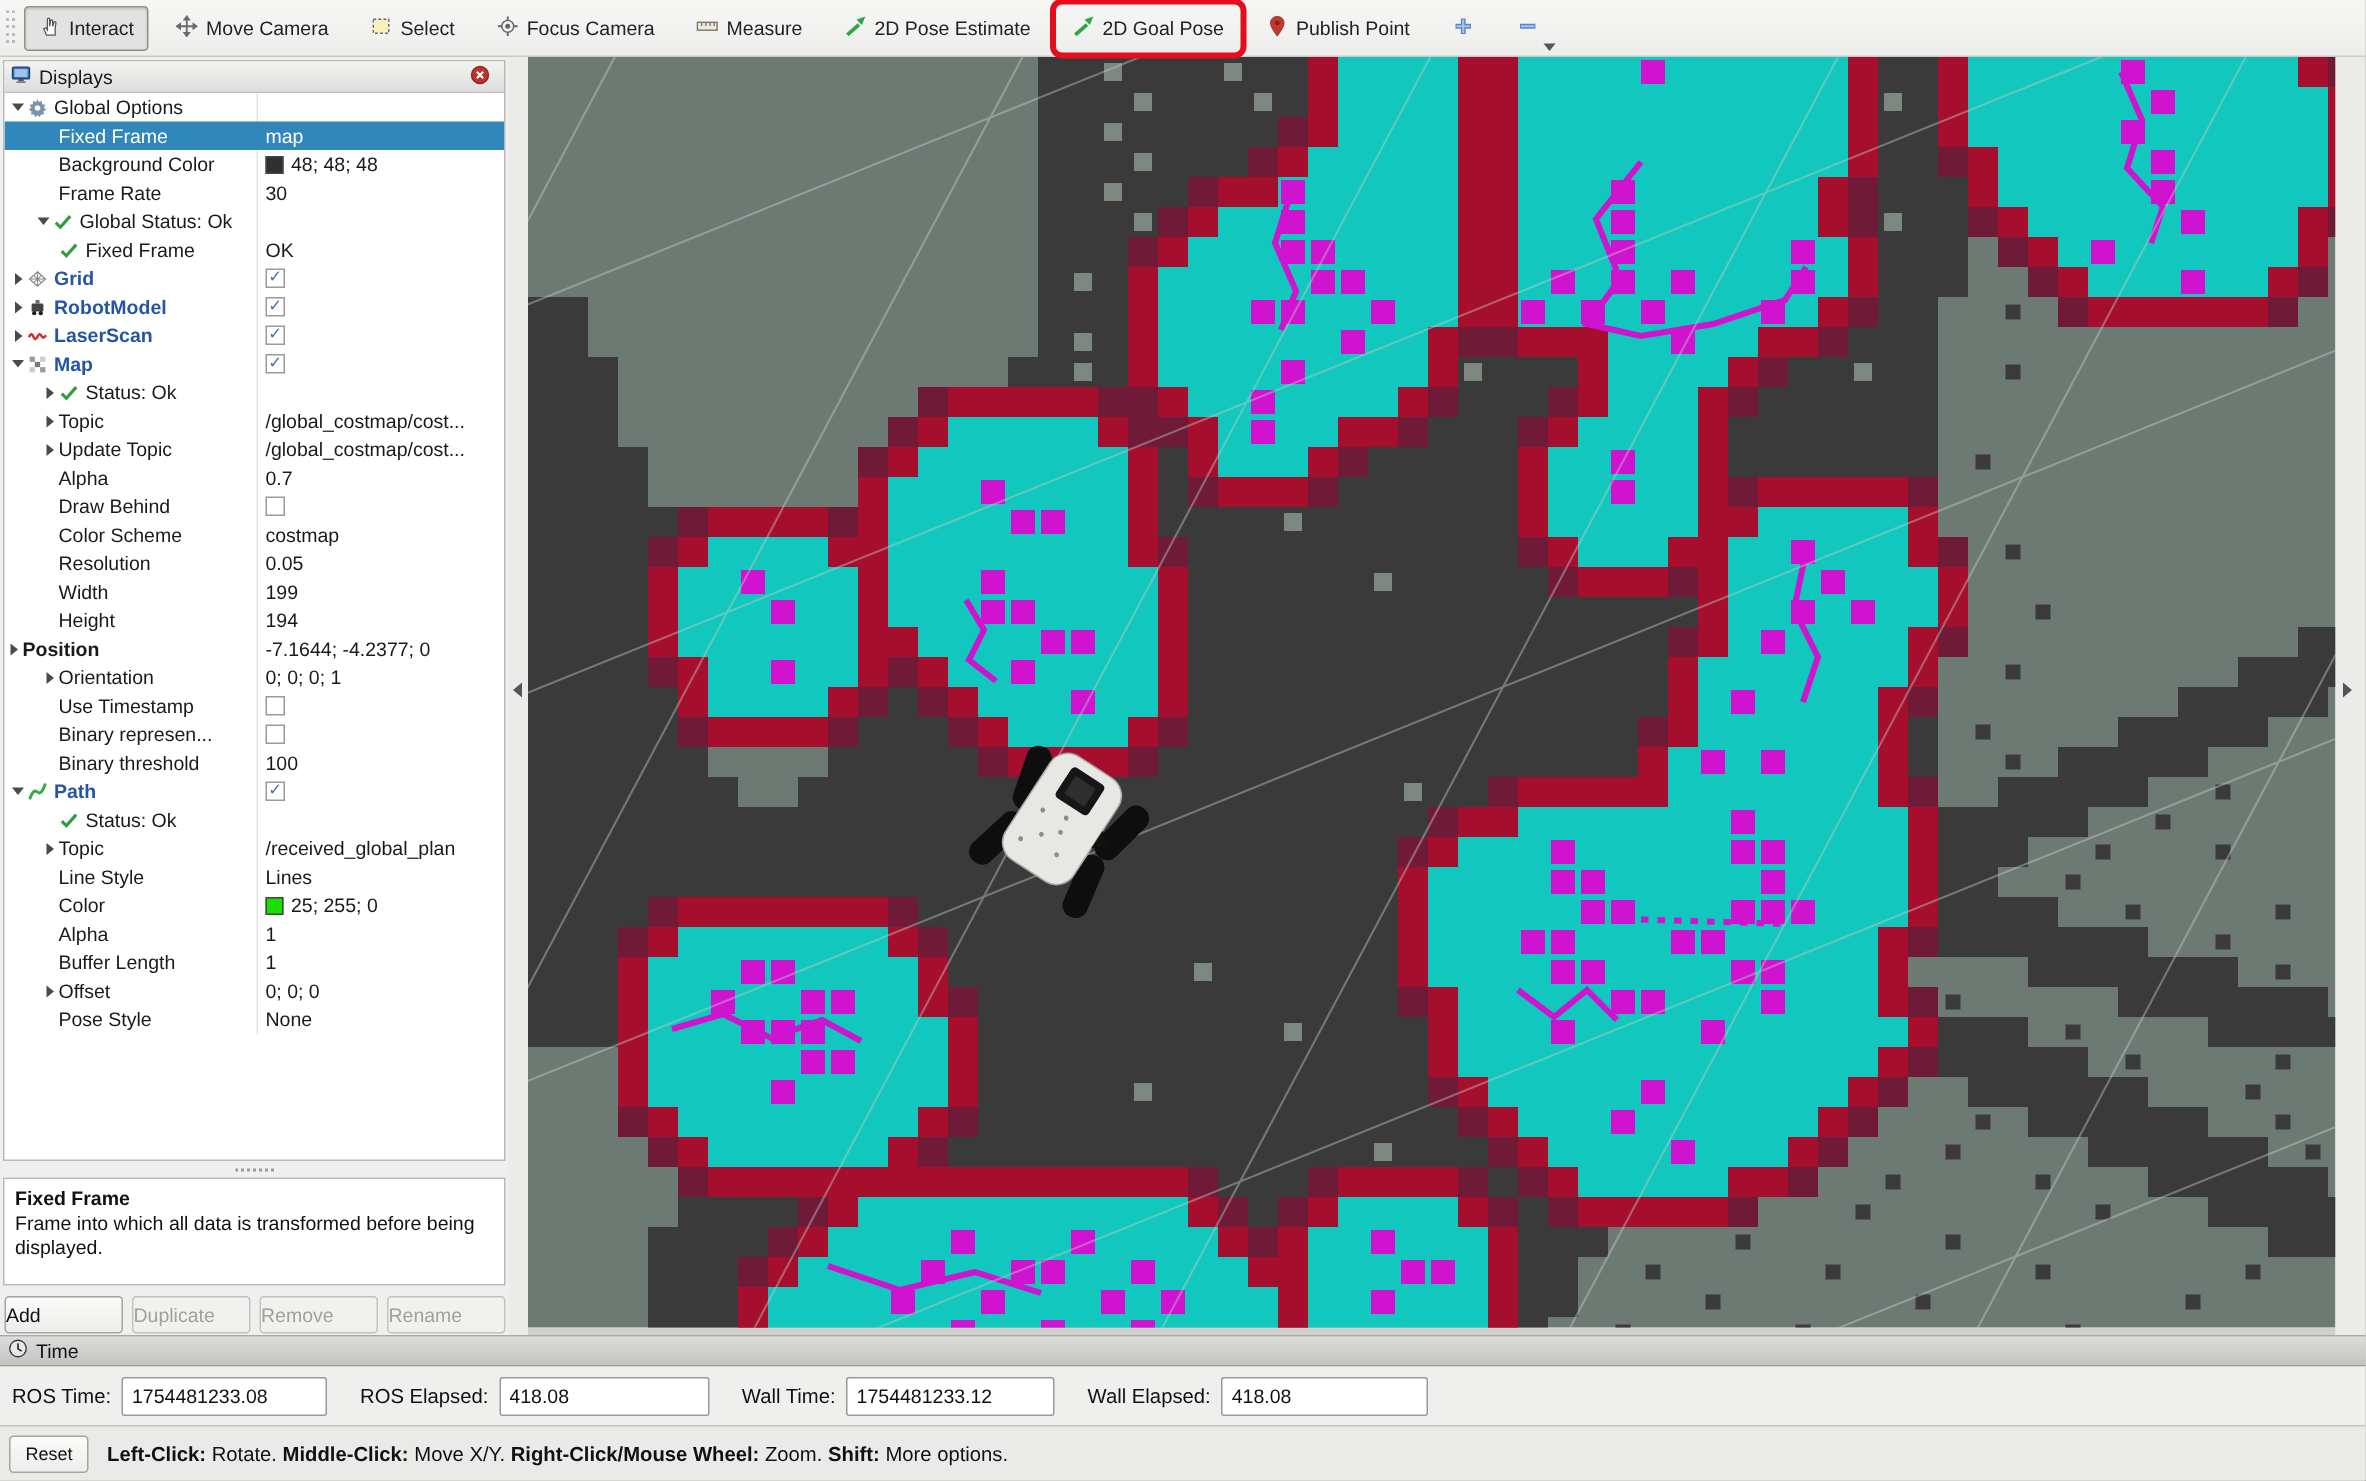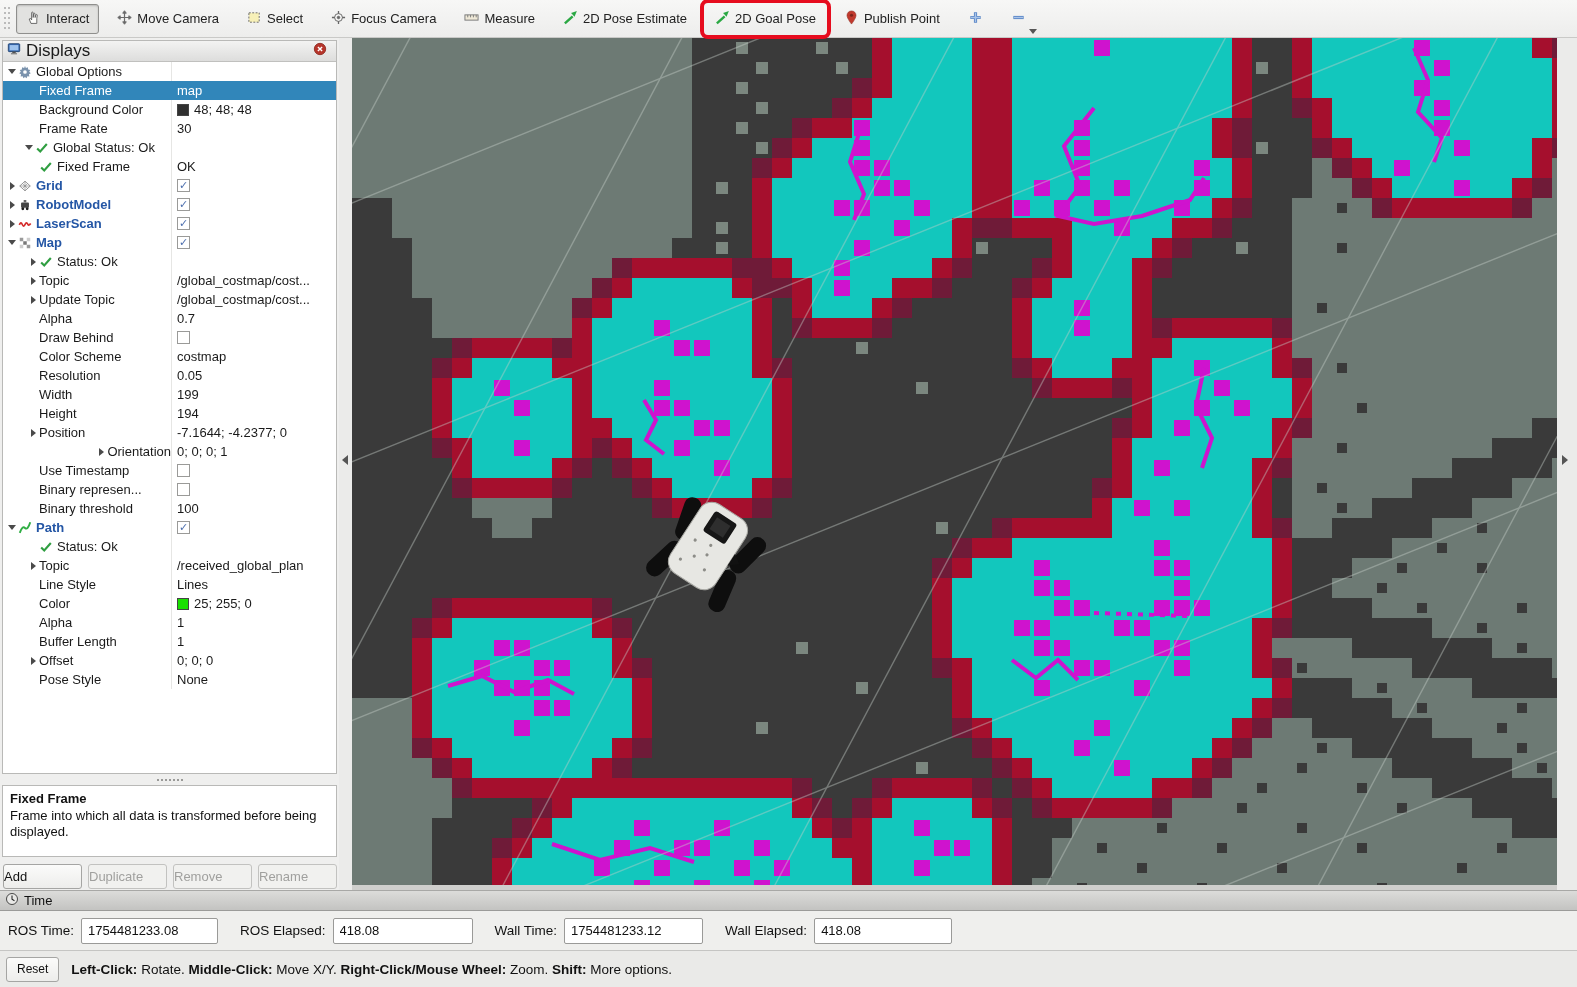--- a/index.html
+++ b/index.html
@@ -18,21 +18,21 @@
   .tool-btn.highlighted{outline:4px solid #e60c1e;outline-offset:1px;}
   .tool-btn svg{width:15px;height:15px;}
   .tool-btn .caret{position:absolute;right:-2px;bottom:-1px;width:0;height:0;
     border-left:4px solid transparent;border-right:4px solid transparent;border-top:5px solid #555;}
   
   #main{display:flex;height:852px;}
   #left-panel{width:339px;background:#efefee;display:flex;flex-direction:column;}
   .panel-box{margin:2px;background:#fff;border:1px solid #b9b9b7;}
   #displays-box{height:734px;display:flex;flex-direction:column;}
   #displays-header{height:21px;background:linear-gradient(#f3f3f2,#dddddc);border-bottom:1px solid #c0c0be;
-    display:flex;align-items:center;padding:0 4px;font-size:17px;color:#1a1a1a;}
+    display:flex;align-items:center;padding:0 4px;font-size:13px;color:#1a1a1a;}
   #displays-header svg{width:14px;height:14px;margin-right:5px;}
   #displays-header .sp{flex:1;}
   #tree{flex:1;overflow:hidden;}
   .trow{display:flex;height:19px;align-items:center;font-size:13px;color:#1a1a1a;}
   .trow .name{width:168px;display:flex;align-items:center;overflow:hidden;white-space:nowrap;flex-shrink:0;}
   .trow .val{flex:1;border-left:1px solid #e6e6e4;padding-left:5px;display:flex;align-items:center;
     overflow:hidden;white-space:nowrap;height:100%;}
   .trow.selected{background:#3186ba;color:#fff;}
   .trow.selected .val{border-left-color:#3186ba;}
   .arrow{width:12px;flex-shrink:0;display:flex;justify-content:center;}
@@ -362,30 +362,30 @@
             <div class="val">199</div>
           </div>
           <div class="trow">
             <div class="name" style="padding-left: 24px;">
               <span class="arrow none"></span>
               <span>Height</span>
             </div>
             <div class="val">194</div>
           </div>
           <div class="trow">
-            <div class="name" style="padding-left: 24px;">
+            <div class="name" style=" font-weight: bold;">
               <span class="arrow right">
                 <i></i>
               </span>
               <span>Position</span>
             </div>
             <div class="val">-7.1644; -4.2377; 0</div>
           </div>
           <div class="trow">
-            <div class="name" style="padding-left: 36px; justify-content: flex-end;">
+            <div class="name" style="padding-left: 24px;">
               <span class="arrow right">
                 <i></i>
               </span>
               <span>Orientation</span>
             </div>
             <div class="val">0; 0; 0; 1</div>
           </div>
           <div class="trow">
             <div class="name" style="padding-left: 24px;">
               <span class="arrow none"></span>

